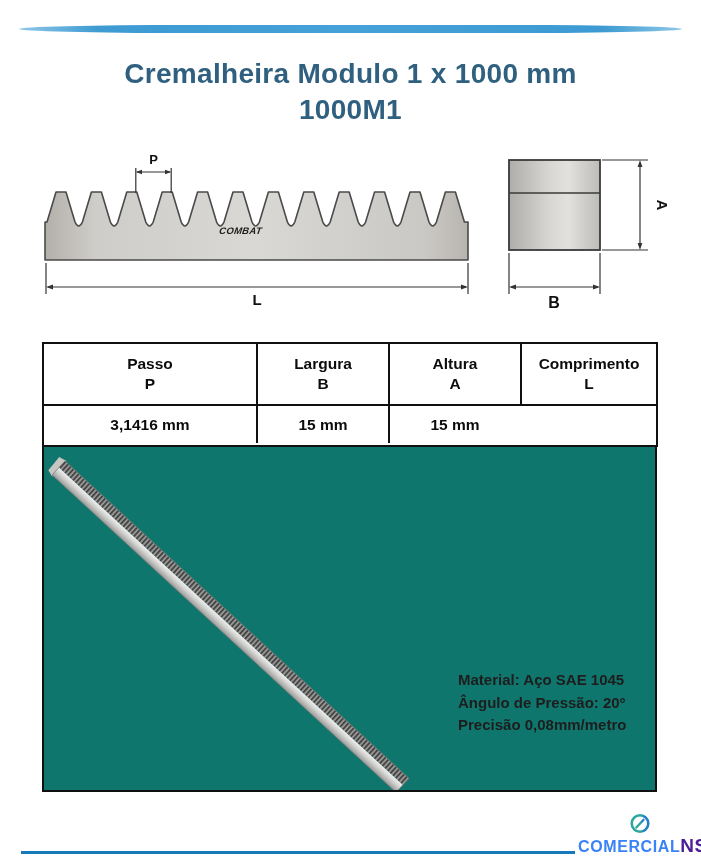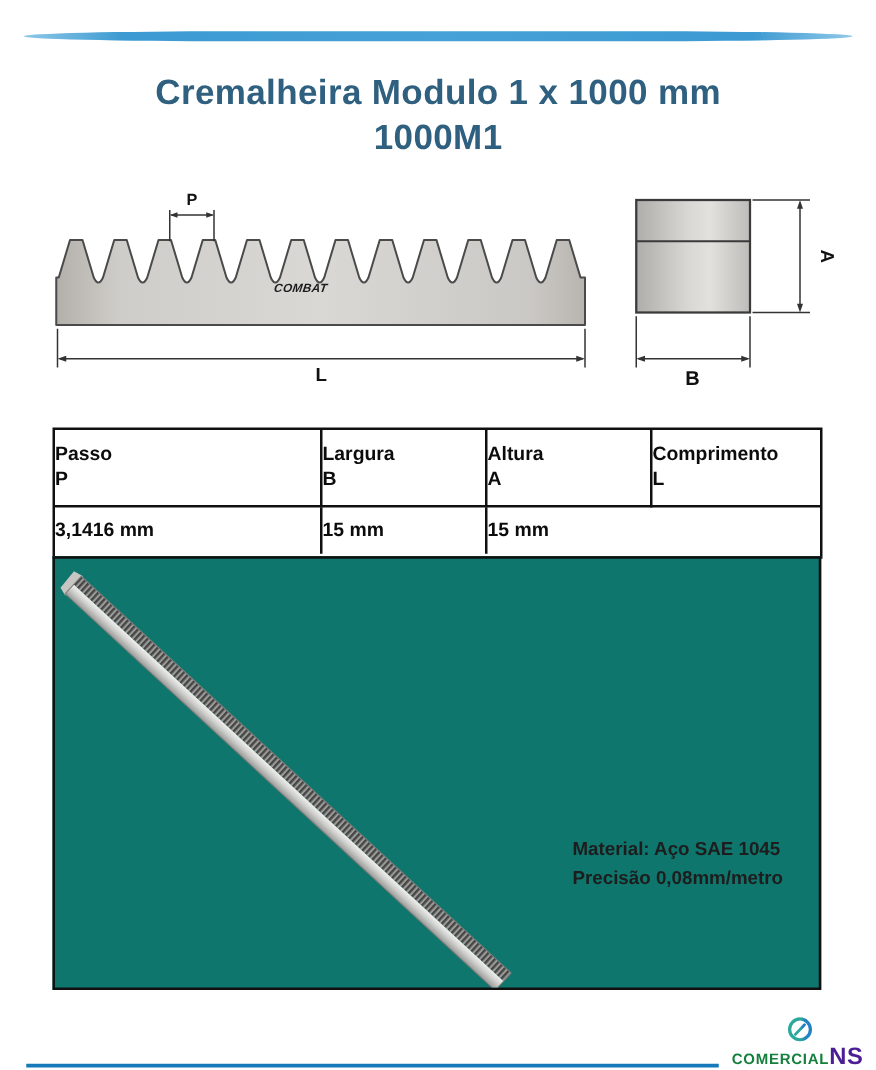--- a/index.html
+++ b/index.html
@@ -22,39 +22,39 @@
   .drawing{position:absolute;left:0;top:130px;}
   
   .spec-table{
     position:absolute;left:42px;top:322px;width:616px;height:105px;
     border:2px solid #101010;box-sizing:border-box;display:grid;
     grid-template-columns:212px 132px 132px 136px;grid-template-rows:62px 37px;
     background:#fff;color:#0c0c0c;
   }
   .spec-cell{
     border-left:2px solid #101010;display:flex;flex-direction:column;
-    align-items:flex-start;justify-content:center;font-weight:bold;
+    align-items:center;justify-content:center;font-weight:bold;
   }
   .spec-cell.first{border-left:none;}
   .spec-cell.head{border-bottom:2px solid #101010;font-size:15.5px;line-height:20px;}
   .spec-cell.value{font-size:15.5px;}
   
   .photo-box{
     position:absolute;left:42px;top:425px;width:615px;height:347px;
     border:2px solid #101010;box-sizing:border-box;background:#0f766e;
   }
   .photo-box svg{position:absolute;left:0;top:0;}
   .details{
     position:absolute;left:414px;top:222px;color:#1d1d1d;
     font-weight:bold;font-size:15px;line-height:22.5px;white-space:nowrap;
   }
   
   .footer-line{position:absolute;left:21px;top:831px;width:554px;height:3px;background:#1579ba;}
   .logo{position:absolute;left:578px;top:815px;width:120px;text-align:center;white-space:nowrap;}
-  .logo .main{color:#15803d;font-weight:700;font-size:12px;letter-spacing:.6px;}
+  .logo .main{color:#3b82f6;font-weight:700;font-size:16px;letter-spacing:.6px;}
   .logo .suffix{color:#4c1d95;font-weight:800;font-size:19px;letter-spacing:.4px;}
   .logo-icon{position:absolute;left:627px;top:792px;}
   .dim-label{font-weight:bold;fill:#111;}
 </style>
 </head>
 <body>
 
 <div class="canvas">
 
   <div class="top-band"></div>
@@ -166,20 +166,21 @@
       </defs>
       <g transform="translate(21,14) rotate(42.7)">
         <polygon points="-7,1 1,-1 1,20 -6,18" fill="#c7c6c3"></polygon>
         <rect x="0" y="0" width="468" height="9" fill="url(#teethPat)"></rect>
         <rect x="0" y="9" width="468" height="10" fill="url(#barBody)"></rect>
         <rect x="0" y="0" width="468" height="19" fill="none" stroke="#7c7c7a" stroke-width="0.8"></rect>
       </g>
     </svg>
     <div class="details">
       <div>Material: Aço SAE 1045</div>
+      <div>Ângulo de Pressão: 20º</div>
       <div>Precisão 0,08mm/metro</div>
     </div>
   </div>
 
   <div class="footer-line"></div>
   <svg class="logo-icon" width="26" height="24" viewBox="0 0 26 24">
     <defs>
       <linearGradient id="lgIcon" x1="0" y1="0" x2="1" y2="0">
         <stop offset="0" stop-color="#2aa89e"></stop>
         <stop offset="0.55" stop-color="#2aa89e"></stop>

